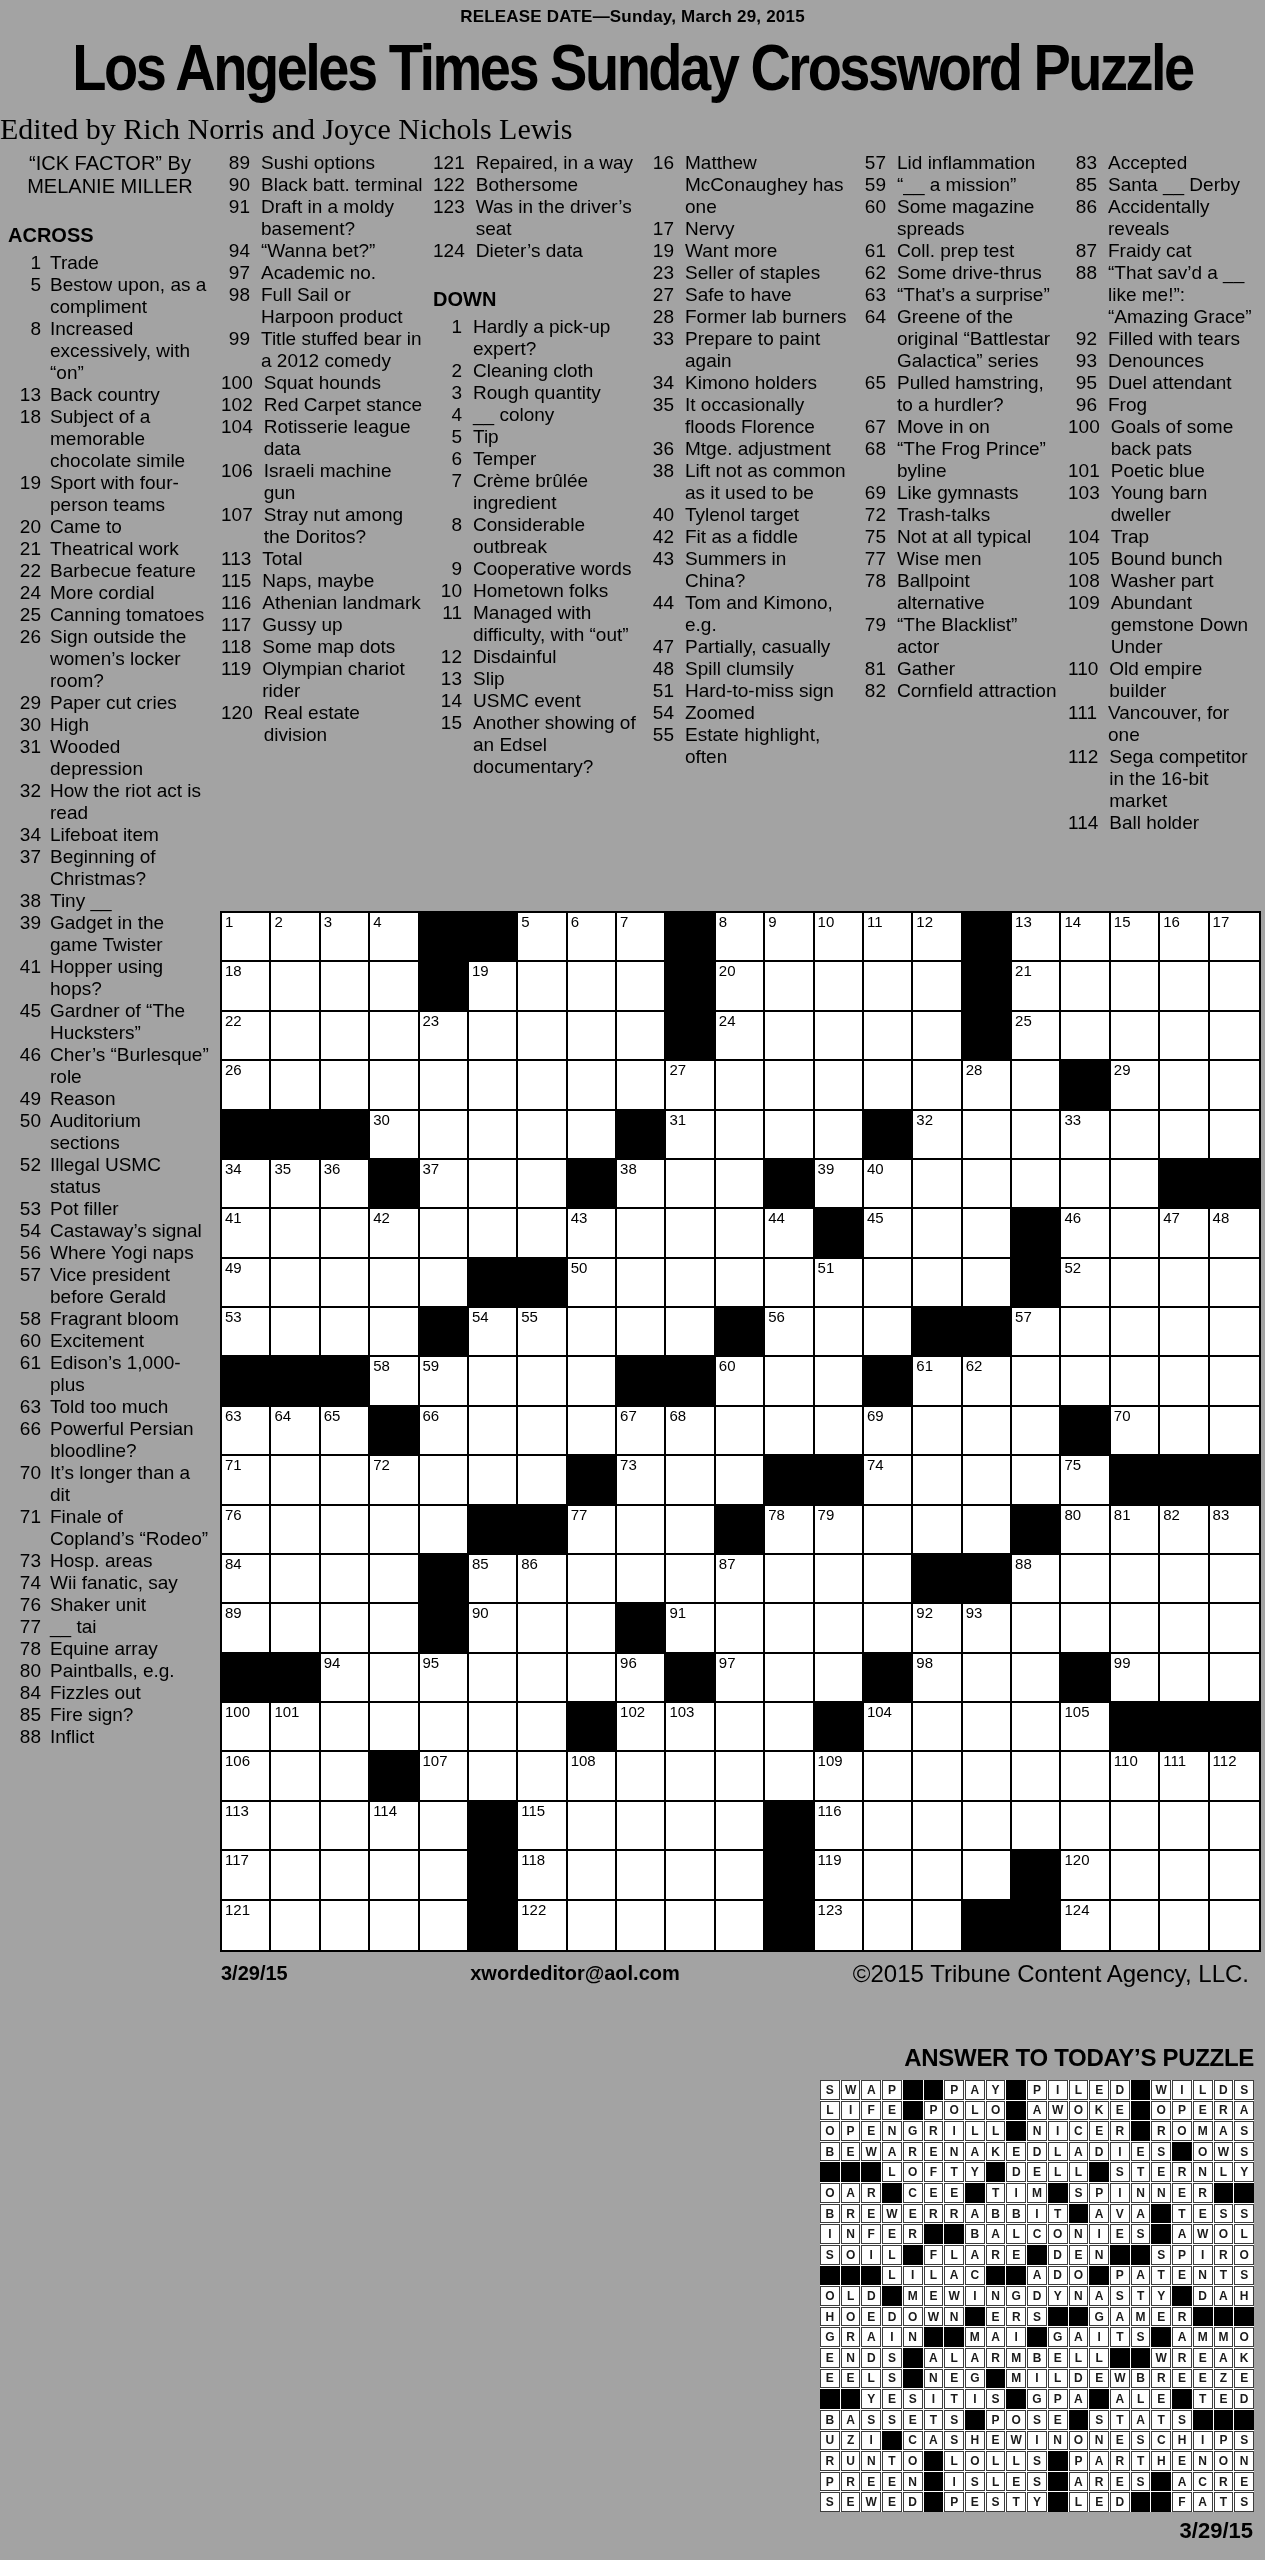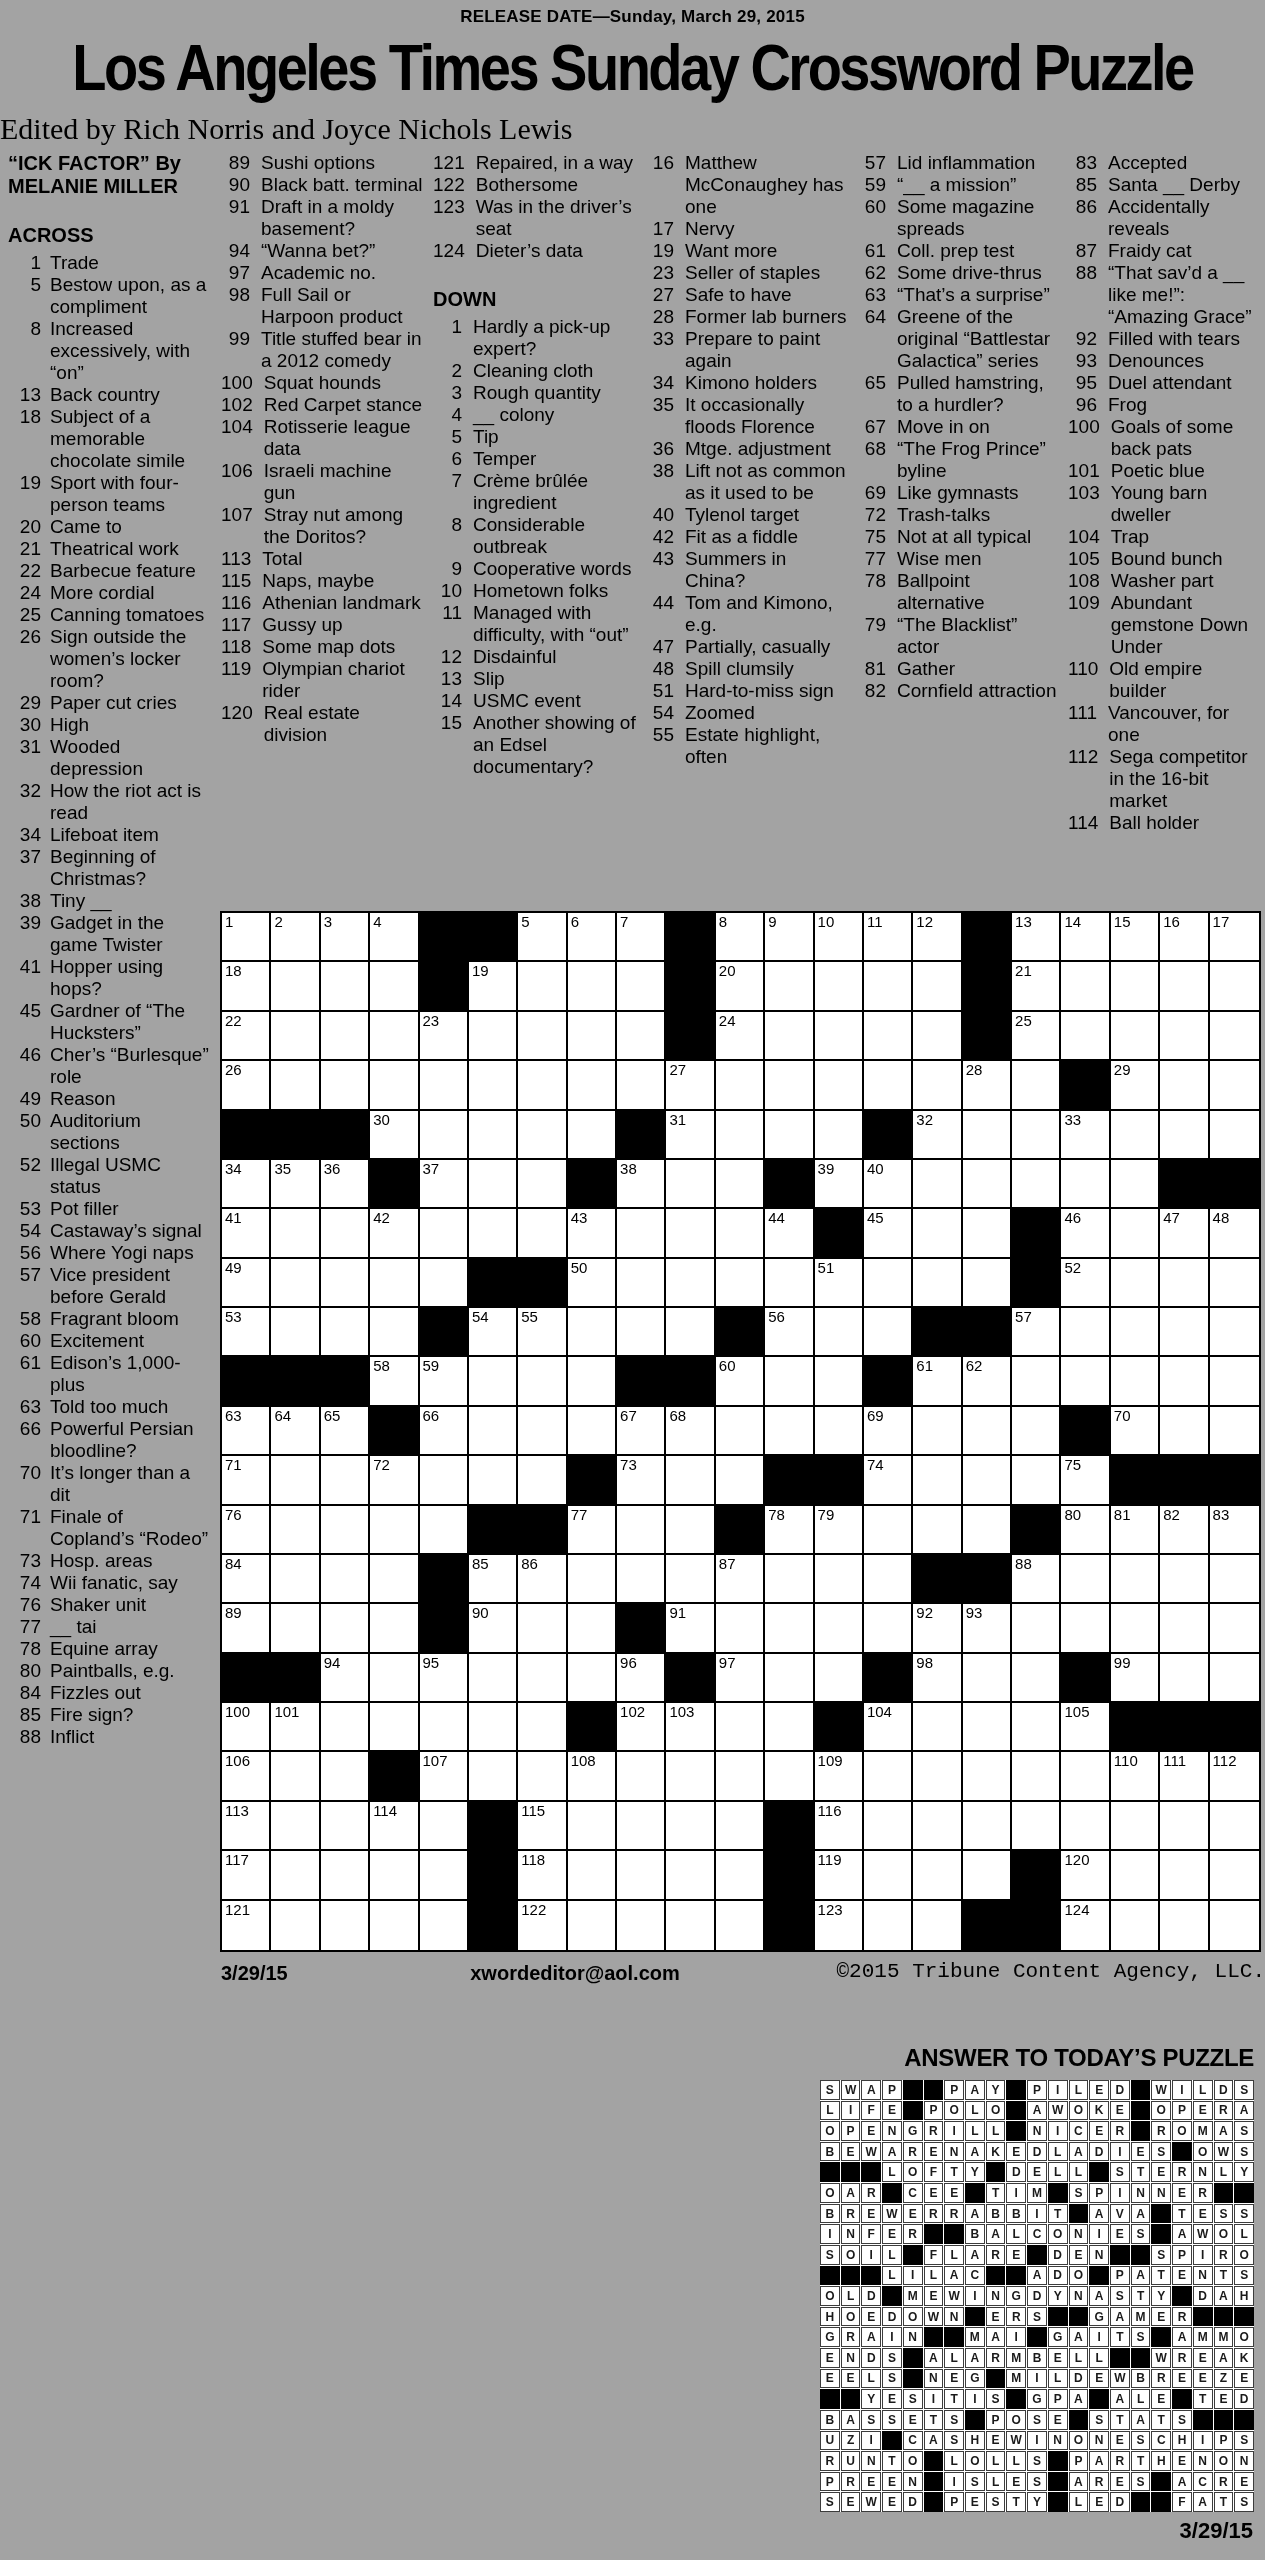--- a/index.html
+++ b/index.html
@@ -22,41 +22,41 @@
     font-family:"Liberation Serif", serif; font-size:30px;
   }
   
   .clue-col { position:absolute; top:152px; font-size:19px; line-height:22px; }
   .col0 { left:8px;    width:204px; }
   .col1 { left:221px;  width:206px; }
   .col2 { left:433px;  width:206px; }
   .col3 { left:645px;  width:206px; }
   .col4 { left:857px;  width:200px; }
   .col5 { left:1068px; width:194px; }
-  .byline { font-weight:bold; font-size:20px; line-height:23px; text-align:left; margin-bottom:22px; }
+  .byline { font-weight:normal; font-size:20px; line-height:23px; text-align:center; margin-bottom:22px; }
   .clue-header { font-weight:bold; font-size:20px; text-align:left; margin:26px 0 6px; }
   .clue-row { display:flex; }
   .clue-num { flex:0 0 42px; text-align:right; padding-right:9px; }
   .col1 .clue-num, .col2 .clue-num, .col3 .clue-num, .col4 .clue-num, .col5 .clue-num { flex:0 0 40px; padding-right:11px; }
   .clue-txt { flex:1; }
   
   .grid {
     position:absolute; left:220px; top:911px; width:1041px; height:1041px;
     border:2px solid #000; background:#fff;
     display:grid; grid-template-columns:repeat(21,1fr); grid-template-rows:repeat(21,1fr);
   }
   .gcell { position:relative; border-right:2px solid #000; border-bottom:2px solid #000; background:#fff; }
   .gcell:nth-child(21n) { border-right:none; }
   .gcell:nth-child(n+421) { border-bottom:none; }
   .gcell.black { background:#000; }
   .gnum { position:absolute; top:0px; left:3px; font-size:15px; line-height:17px; }
   
   .footer-date  { position:absolute; left:221px; top:1962px; font-size:20px; font-weight:bold; }
   .footer-email { position:absolute; left:220px; width:710px; top:1962px; text-align:center; font-size:20px; font-weight:bold; }
-  .footer-copy  { position:absolute; right:0;  top:1960px; font-family:Liberation Mono, monospace; font-size:21px; }
+  .footer-copy  { position:absolute; right:16px;  top:1960px; font-family:Liberation Sans, sans-serif; font-size:24px; }
   
   .ans-title {
     position:absolute; left:818px; width:436px; top:2044px; text-align:right;
     font-size:24px; font-weight:bold; letter-spacing:-.3px; white-space:nowrap;
   }
   .ans-grid {
     position:absolute; left:820px; top:2080px; width:434px; height:432px;
     display:grid; grid-template-columns:repeat(21,1fr); grid-template-rows:repeat(21,1fr);
     gap:1px; background:#fff;
   }

